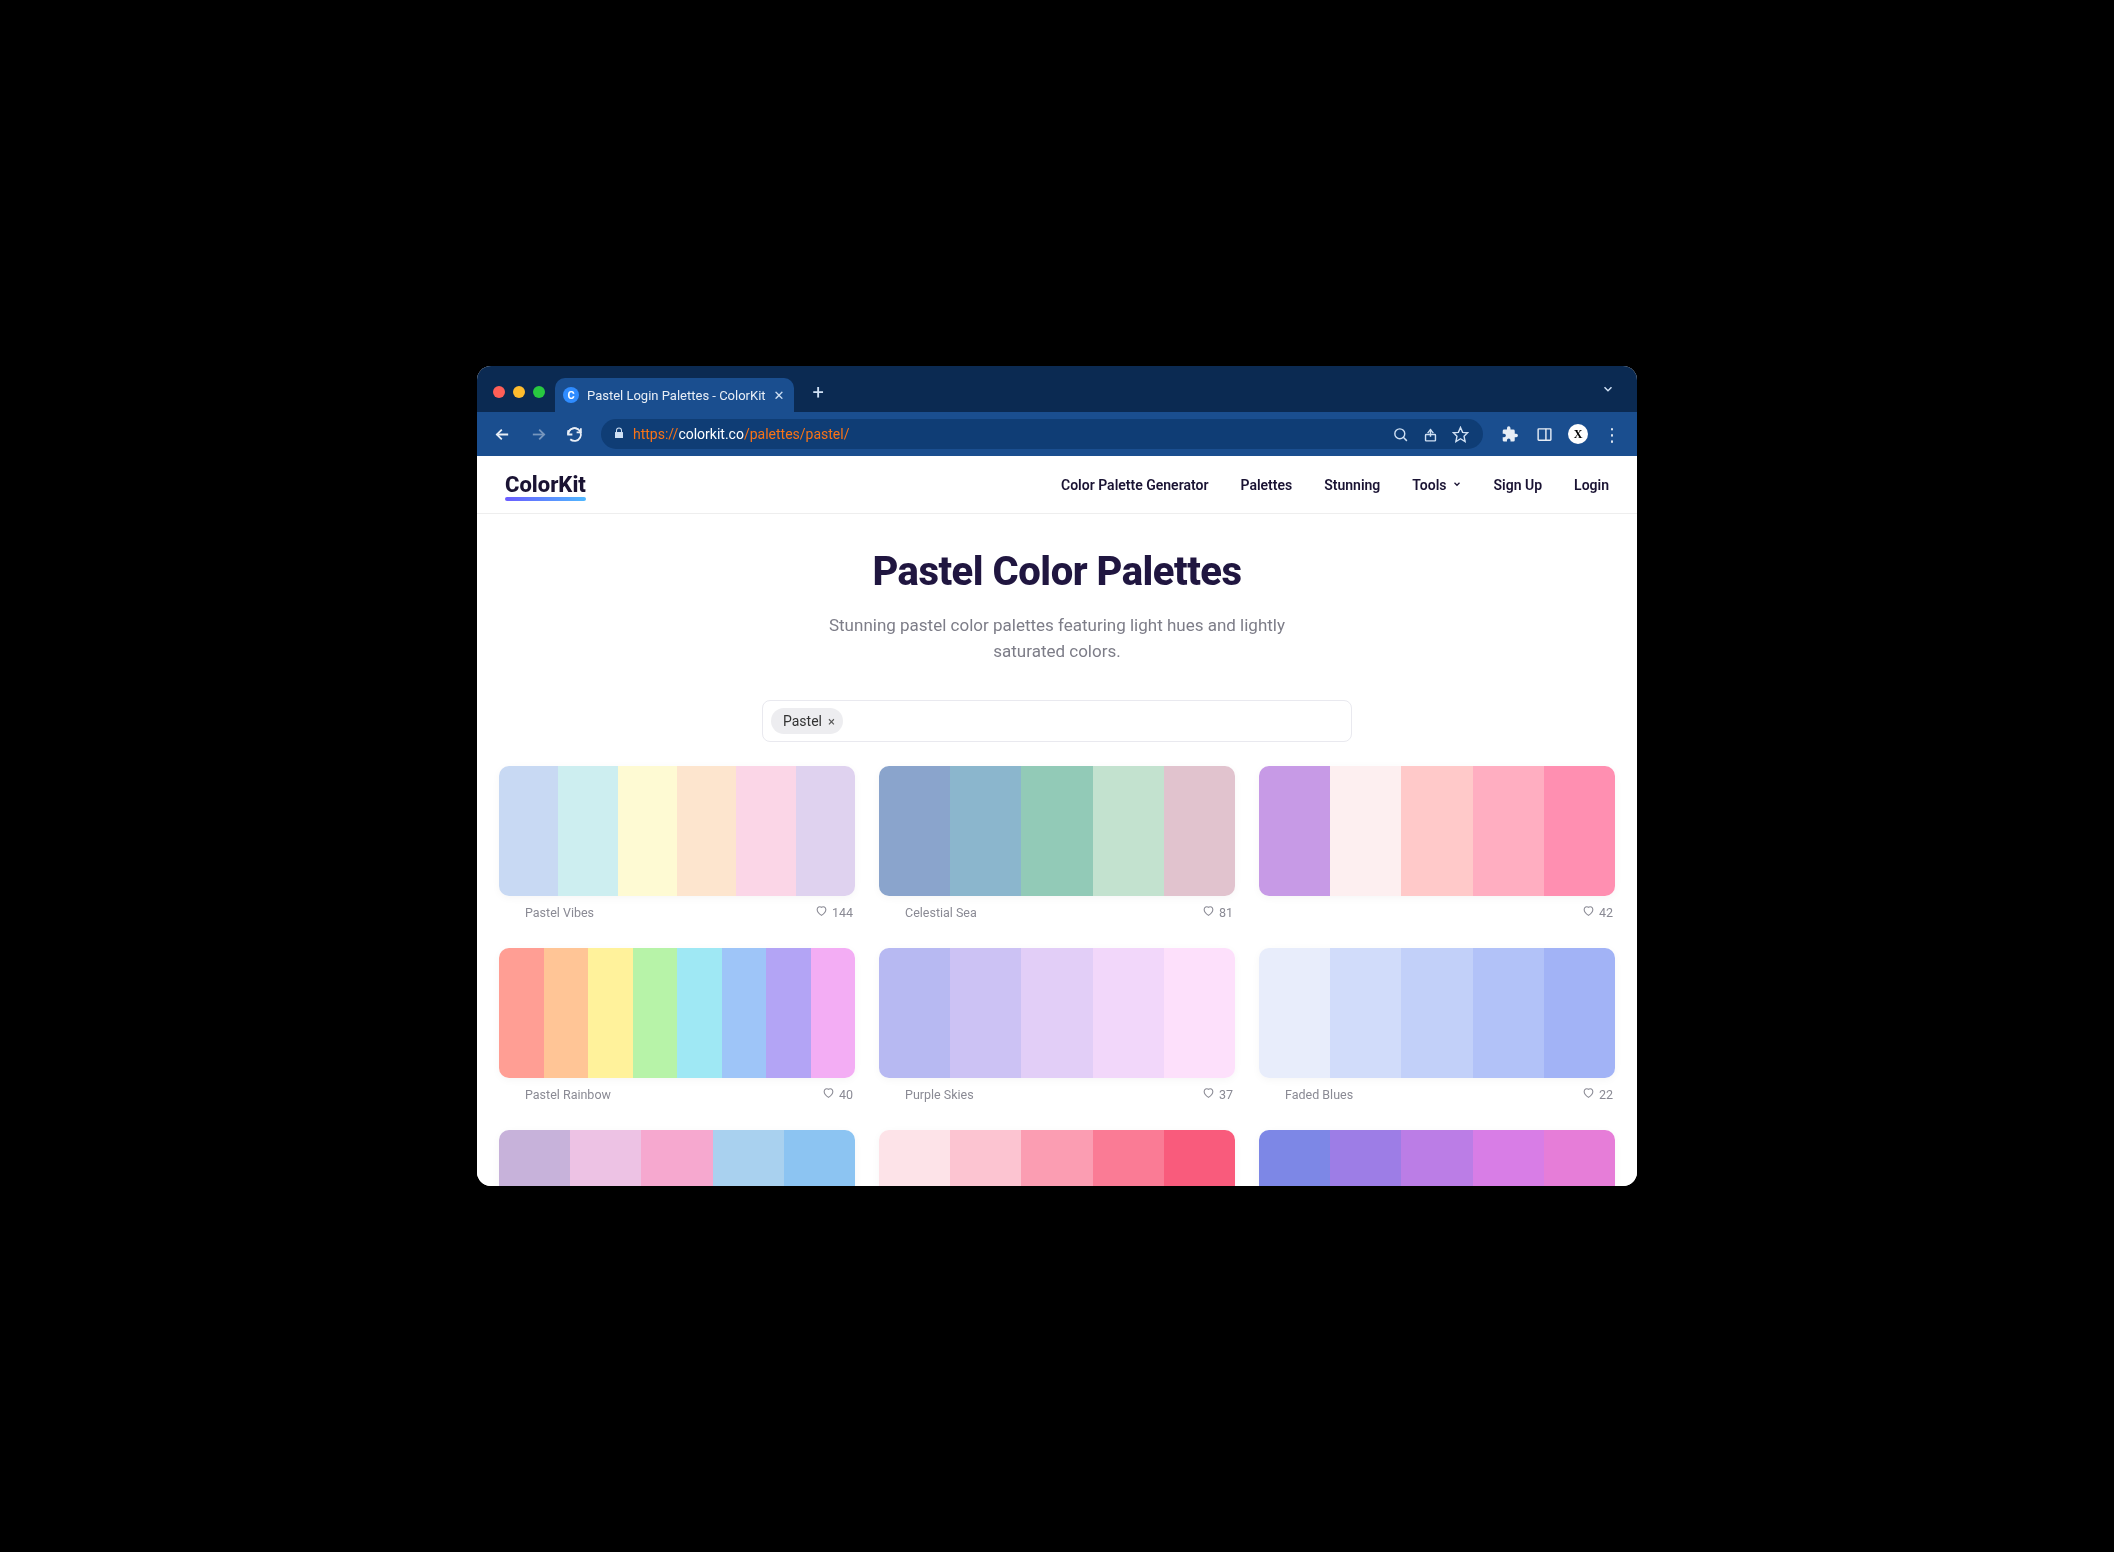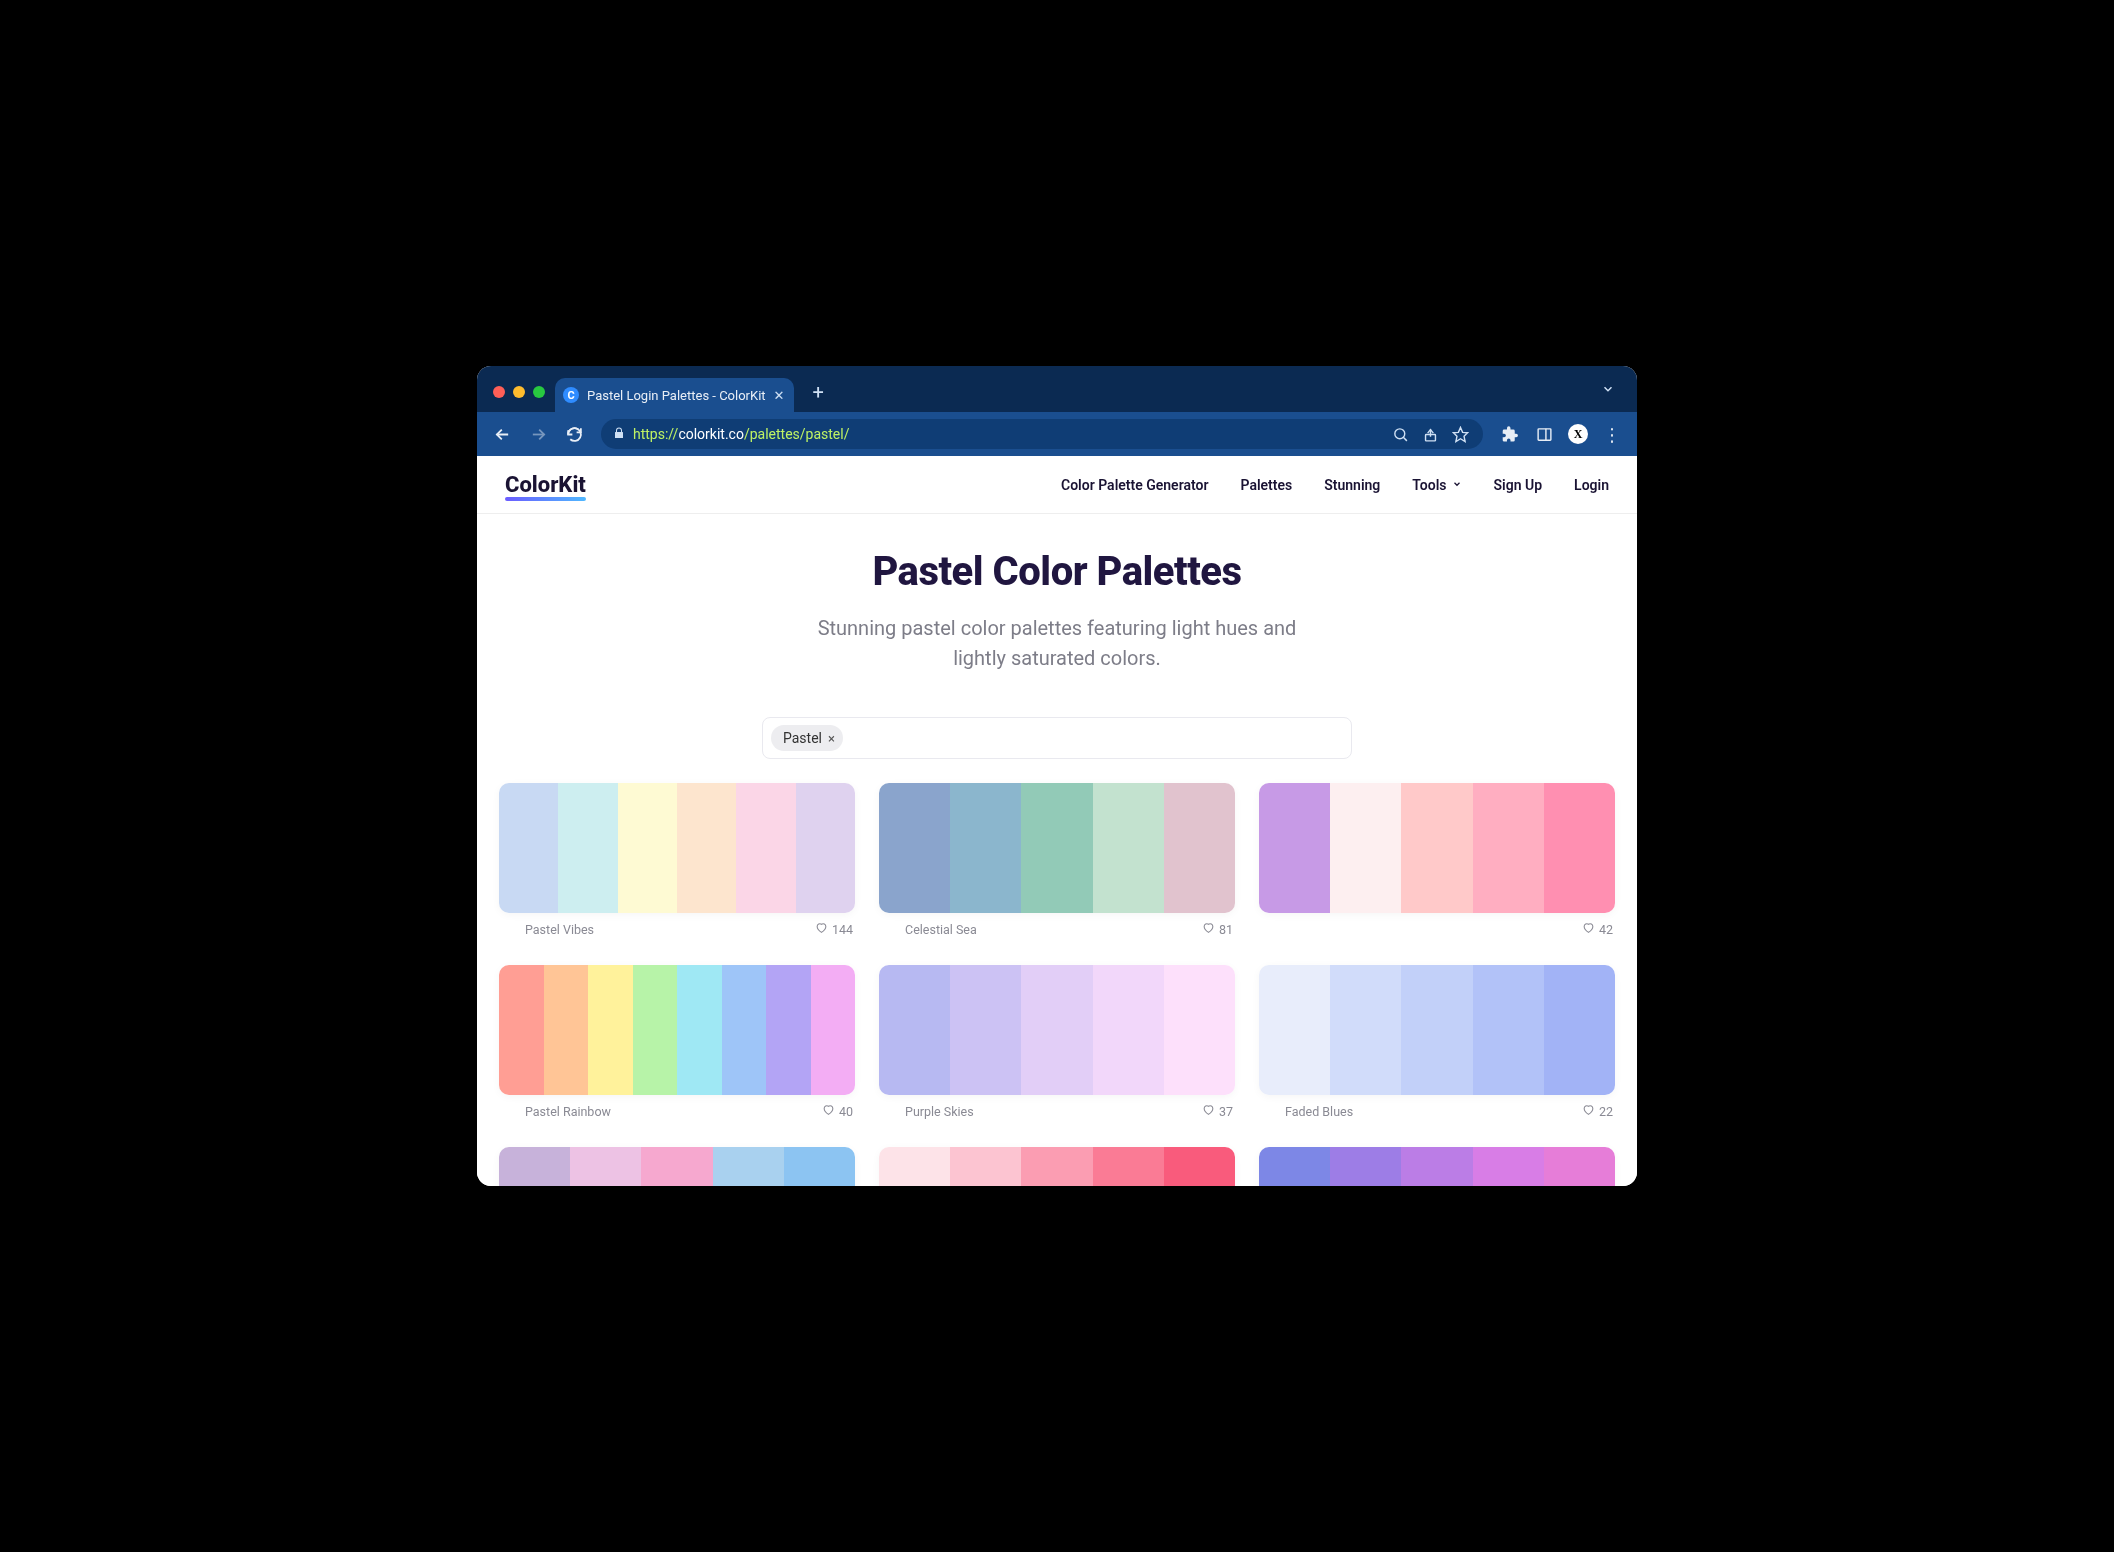--- a/index.html
+++ b/index.html
@@ -102,21 +102,21 @@
     display: flex;
     align-items: center;
     padding: 0 12px;
     gap: 8px;
     color: #cfe0f4;
     font-size: 14px;
     margin: 0 6px;
   }
   .lock-icon { font-size: 12px; }
   .url { flex: 1; white-space: nowrap; overflow: hidden; }
-  .url .dim { color: #bef264; }
+  .url .dim { color: #f97316; }
   .url .bright { color: #fff; }
   .right-icons { display: flex; align-items: center; gap: 4px; }
   .avatar {
     width: 20px; height: 20px; border-radius: 50%;
     background: #fff; color: #000;
     display: flex; align-items: center; justify-content: center;
     font-weight: 800; font-size: 12px;
     font-family: Georgia, serif;
   }
   .three-dots { font-size: 18px; }
@@ -165,23 +165,23 @@
   
   .hero { text-align: center; padding: 34px 20px 26px; }
   .hero h1 {
     font-size: 40px;
     font-weight: 800;
     color: #201640;
     letter-spacing: -0.5px;
   }
   .hero p {
     color: #7d7d88;
-    font-size: 20px;
+    font-size: 17px;
     max-width: 520px;
-    margin: 18px auto 8px;
+    margin: 18px auto 0;
     line-height: 1.5;
   }
 
   
   .filter-wrap { display: flex; justify-content: center; padding: 10px 20px 24px; }
   .filter-box {
     width: 590px;
     border: 1px solid #e9e9ef;
     border-radius: 8px;
     padding: 7px 8px;

